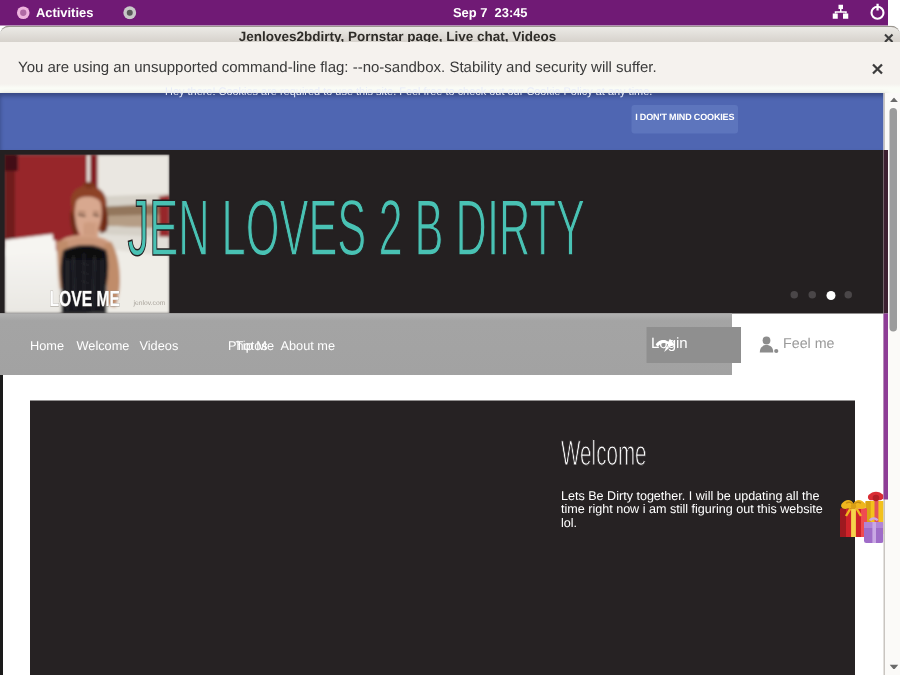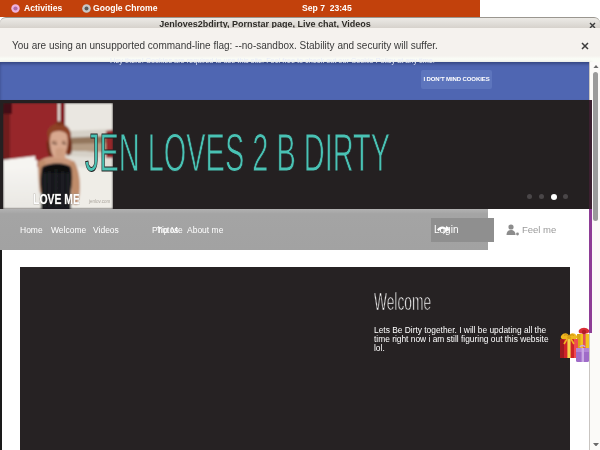--- a/index.html
+++ b/index.html
@@ -1,21 +1,21 @@
 <!DOCTYPE html>
 <html><head>
 <meta charset="utf-8">
 <style>
   * { margin:0; padding:0; box-sizing:border-box; }
   html,body { width:600px; height:450px; overflow:hidden; }
   body { font-family:"Liberation Sans", sans-serif; position:relative; background:#fff; }
   .abs { position:absolute; }
 
   
-  #topbar { left:0; top:0; width:480px; height:17px; background:#c2410c; color:#fff; }
+  #topbar { left:0; top:0; width:592px; height:17px; background:#701a75; color:#fff; }
   #topbar .itm { position:absolute; font-size:8.6px; font-weight:bold; top:0; line-height:17px; white-space:nowrap; }
 
   
   #titlebar { left:0; top:17px; width:600px; height:11px;
     background:linear-gradient(#eceae6, #d6d2cc);
     border-top:1px solid #9a968f;
     border-radius:6px 6px 0 0; }
   #titletext { left:0; top:19px; width:530px; text-align:center; font-size:9px; font-weight:bold; color:#2e2c28; line-height:11px; }
 
   
@@ -69,21 +69,20 @@
 <div class="abs" id="topbar">
   <svg class="abs" style="left:11px; top:4px;" width="9" height="9" viewBox="0 0 9 9">
     <circle cx="4.5" cy="4.5" r="4.2" fill="#eeb3de"></circle>
     <circle cx="4.5" cy="4.5" r="2.1" fill="#b06aa5"></circle>
   </svg>
   <span class="itm" style="left:24px;">Activities</span>
   <svg class="abs" style="left:82px; top:4px;" width="9" height="9" viewBox="0 0 9 9">
     <circle cx="4.5" cy="4.5" r="4.3" fill="#c8c8c8"></circle>
     <circle cx="4.5" cy="4.5" r="2.0" fill="#5a5a5a"></circle>
   </svg>
-  <span class="itm" style="left:93px;">Google Chrome</span>
   <span class="itm" style="left:276px;margin-left:26px;">Sep 7&nbsp; 23:45</span>
   <svg class="abs" style="left:555px; top:3px;" width="11" height="10" viewBox="0 0 11 10">
     <rect x="4" y="0" width="3" height="3" fill="#fff"></rect>
     <rect x="0" y="6" width="3.5" height="3.5" fill="#fff"></rect>
     <rect x="7" y="6" width="3.5" height="3.5" fill="#fff"></rect>
     <path d="M5.5 3 L5.5 5 M2 6 L2 5 L9 5 L9 6" stroke="#fff" stroke-width="1" fill="none"></path>
   </svg>
   <svg class="abs" style="left:579px; top:2px;" width="12" height="12" viewBox="0 0 12 12">
     <circle cx="6" cy="6.5" r="4" fill="none" stroke="#fff" stroke-width="1.4"></circle>
     <rect x="5.3" y="0.5" width="1.5" height="4.5" fill="#fff"></rect>

